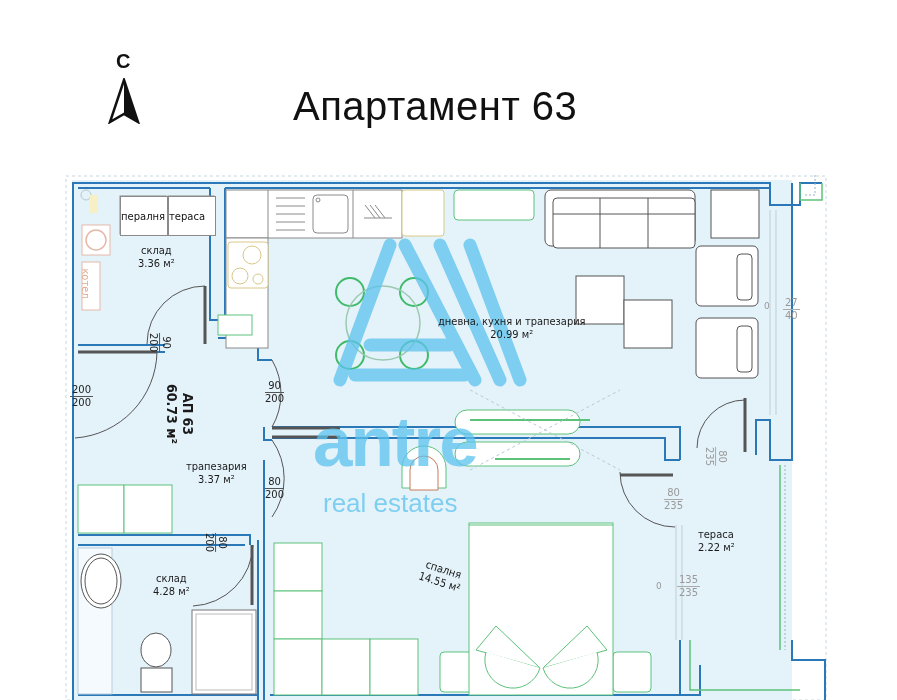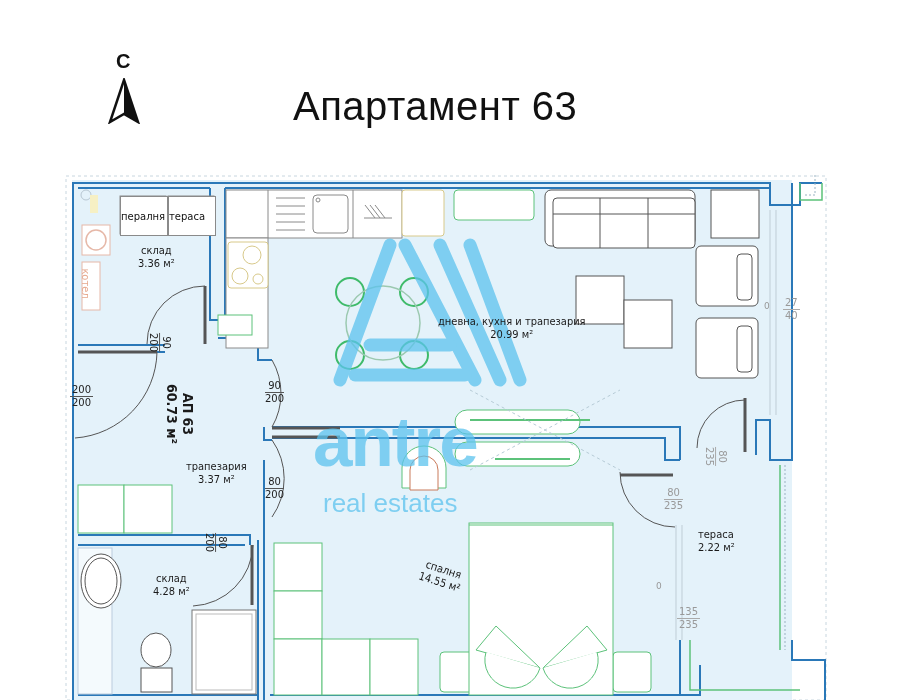--- a/index.html
+++ b/index.html
@@ -280,16 +280,16 @@
     <div class="top">80</div>
     <div>235</div>
   </div>
 
 <div class="dim gray" style="left:764px;top:300px;font-size:9px">0</div>
 <div class="dim gray" style="left:783px;top:297px">
     <div class="top">27</div>
     <div>40</div>
   </div>
 <div class="dim gray" style="left:656px;top:580px;font-size:9px">0</div>
-<div class="dim gray" style="left:677px;top:606px">
+<div class="dim gray" style="left:677px;top:574px">
     <div class="top">135</div>
     <div>235</div>
   </div>
 
 </body></html>

